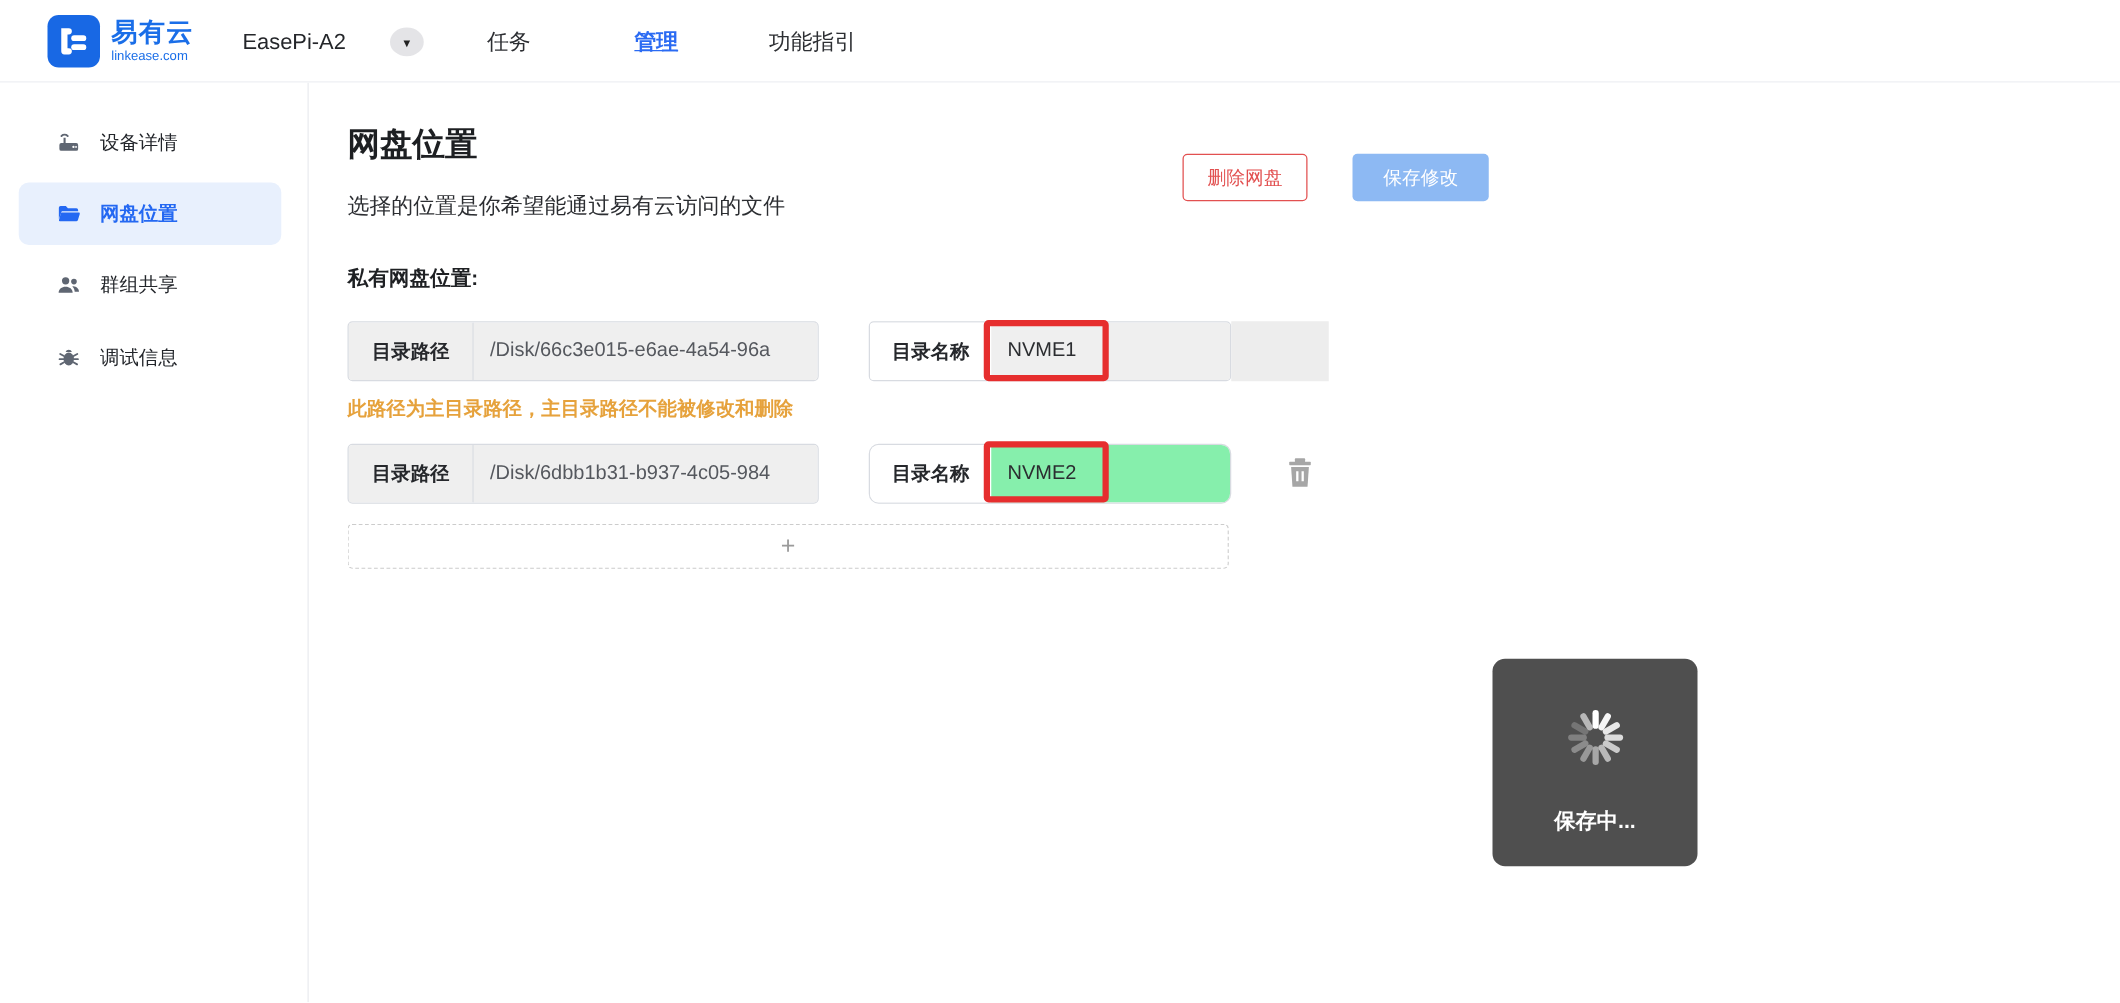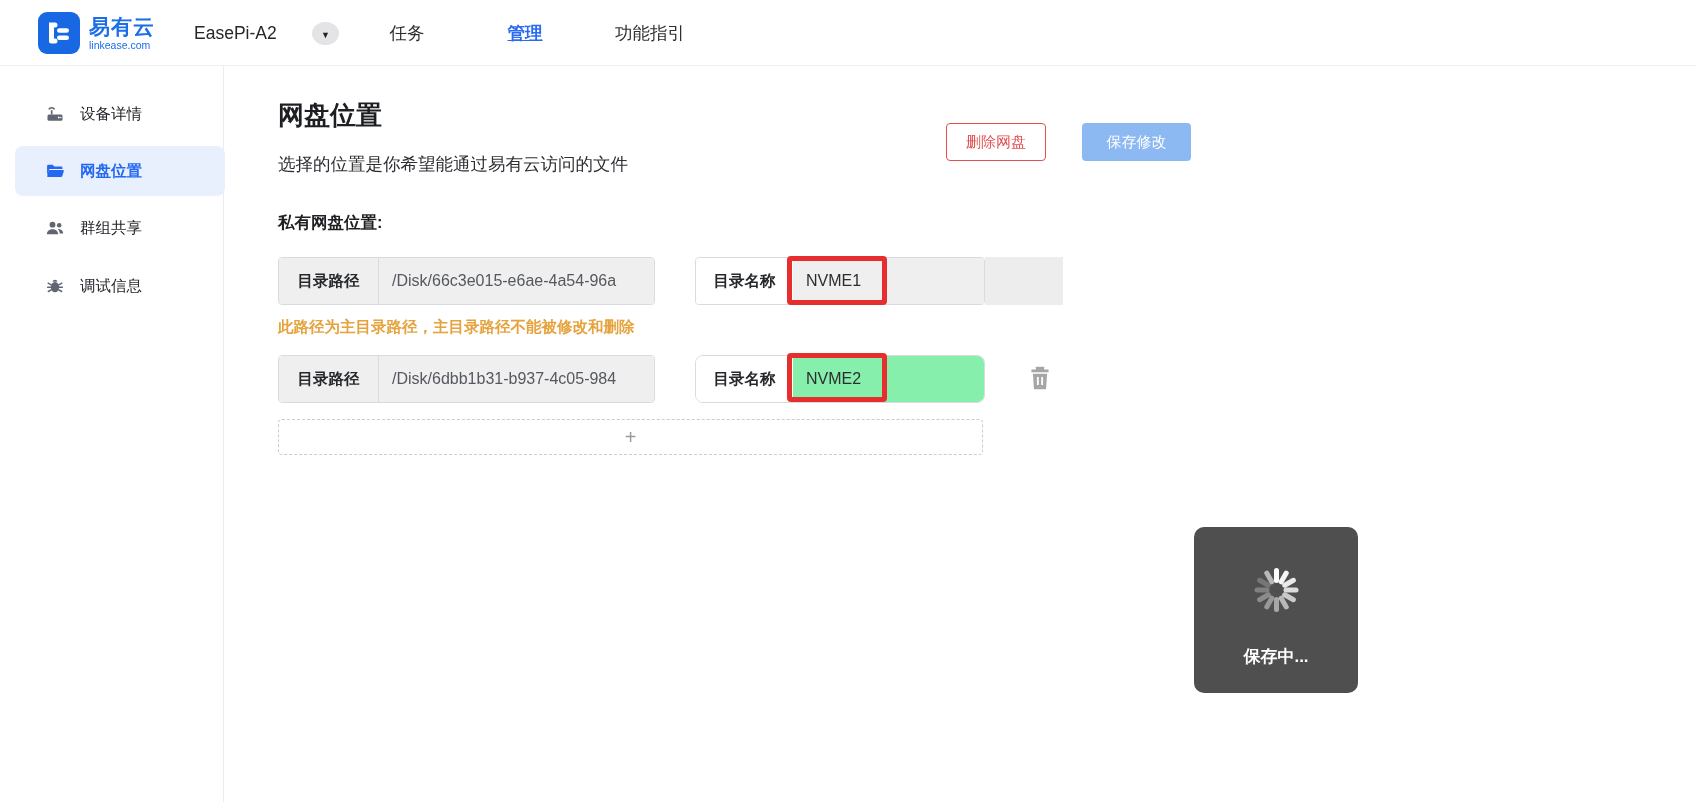--- a/index.html
+++ b/index.html
@@ -20,21 +20,21 @@
   .device-dropdown { position:absolute; left:312px; top:22px; width:27px; height:23px; border-radius:50%;
                      background:#e4e4e7; display:flex; align-items:center; justify-content:center; cursor:pointer; }
   .device-dropdown span { font-size:9px; color:#222; transform:translateY(0.5px); }
   .nav-tab { position:absolute; top:0; height:66px; line-height:66px; text-align:center;
              font-size:17.5px; color:#2d2f33; cursor:pointer; }
   .nav-tab.t0 { left:378px; width:58px; }
   .nav-tab.t1 { left:496px; width:58px; color:#2b6bf3; font-weight:bold;text-decoration:underline; }
   .nav-tab.t2 { left:598px; width:104px; }
 
   
-  .sidebar { position:absolute; left:0; top:66px; width:224px; height:736px; background:#fff;
+  .sidebar { position:absolute; left:0; top:66px; width:247px; height:736px; background:#fff;
              border-right:1px solid #eaecef; }
   .side-item { position:absolute; left:15px; width:210px; height:50px; border-radius:8px;
                display:flex; align-items:center; gap:15px; padding-left:30px; cursor:pointer; }
   .side-item .icon { width:20px; height:20px; color:#5f6672; display:flex; align-items:center; }
   .side-item .lbl { font-size:15.5px; color:#23262b; }
   .side-item.active { background:#e8f0fd; }
   .side-item.active .icon { color:#2468f2; }
   .side-item.active .lbl { color:#2468f2; font-weight:bold; }
   .si0 { top:23px; } .si1 { top:80px; } .si2 { top:137px; } .si3 { top:195px; }
 

